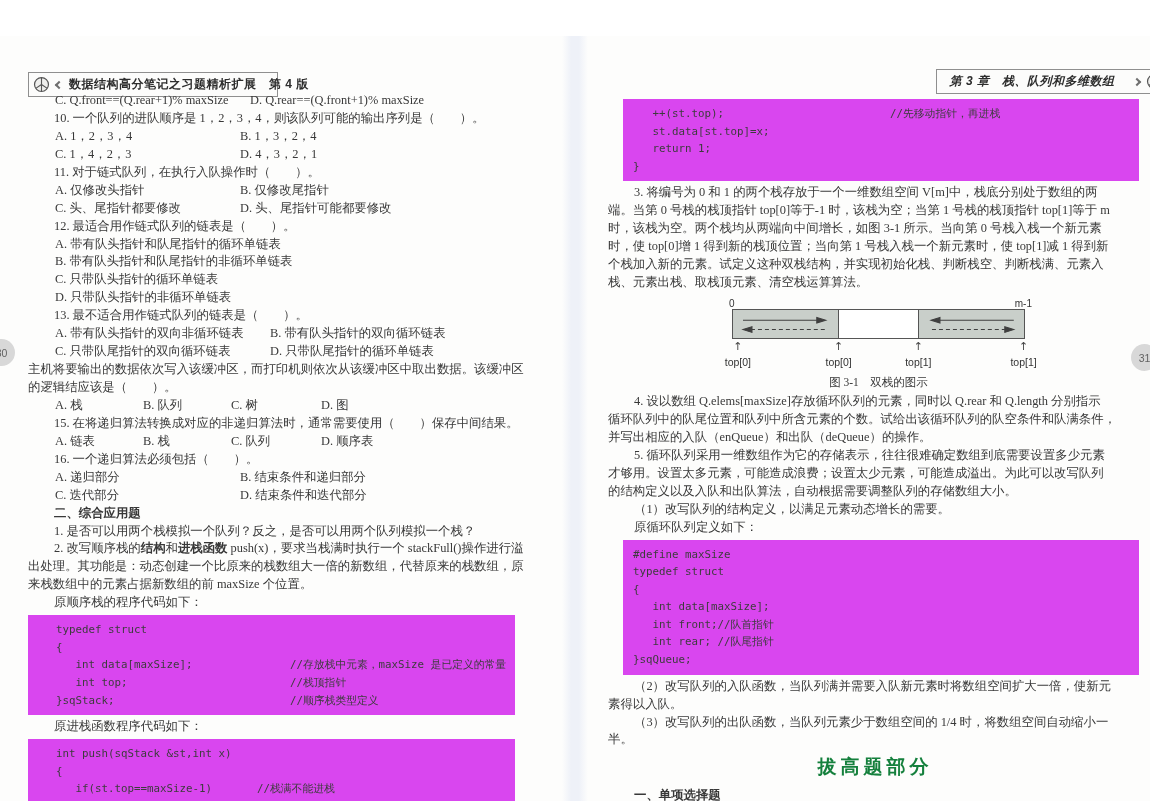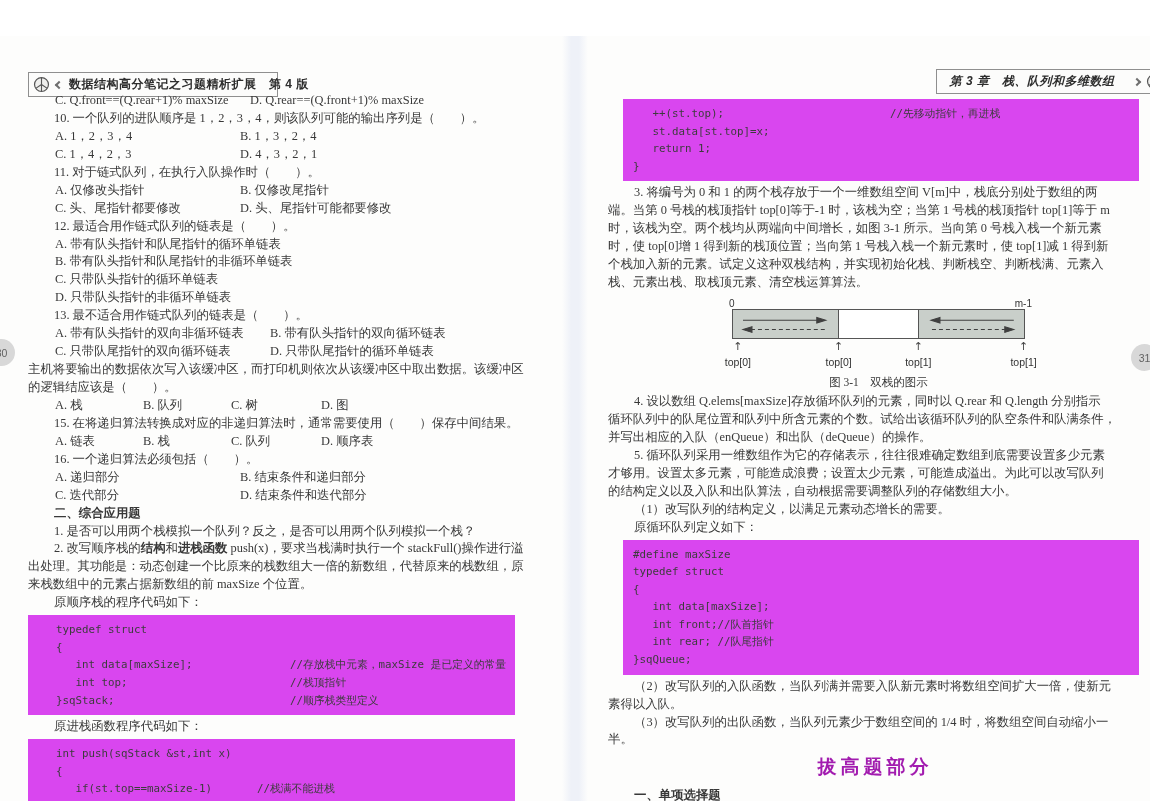--- a/index.html
+++ b/index.html
@@ -44,21 +44,21 @@
   .codeblock { background:#d946ef; margin:3px 0; padding:6px 0 6px 28px; width:487px;
                font-family:"DejaVu Sans Mono","Liberation Mono",monospace; font-size:10.8px;
                line-height:17.6px; color:#3c3c3c; }
   #page-right .codeblock { width:516px; margin-left:15px; padding-left:10px; }
   .code-line { display:flex; white-space:pre; height:17.6px; }
   .code-line .cc { flex:0 0 auto; white-space:pre; }
   .code-line .cm { white-space:pre; }
 
   
   .pheading { font-size:19px; font-weight:bold; text-align:center; letter-spacing:4px;
-              margin:5px 0 7px; height:26px; line-height:26px; color:#a21caf; }
+              margin:5px 0 7px; height:26px; line-height:26px; color:#15803d; }
 
   
   .figwrap { position:relative; width:293px; height:74px; margin:5px 0 0 124px;
              font-family:"Liberation Sans","DejaVu Sans",sans-serif; }
   .figidx { position:absolute; top:-2px; font-size:10px; color:#333; }
   .figbar { position:absolute; left:0; top:12px; width:100%; height:30px; border:1px solid #555;
             display:flex; background:#fff; }
   .seg { height:100%; }
   .seg-gray { background:#c9cfca; }
   .seg-mid { border-left:1px solid #555; border-right:1px solid #555; }

